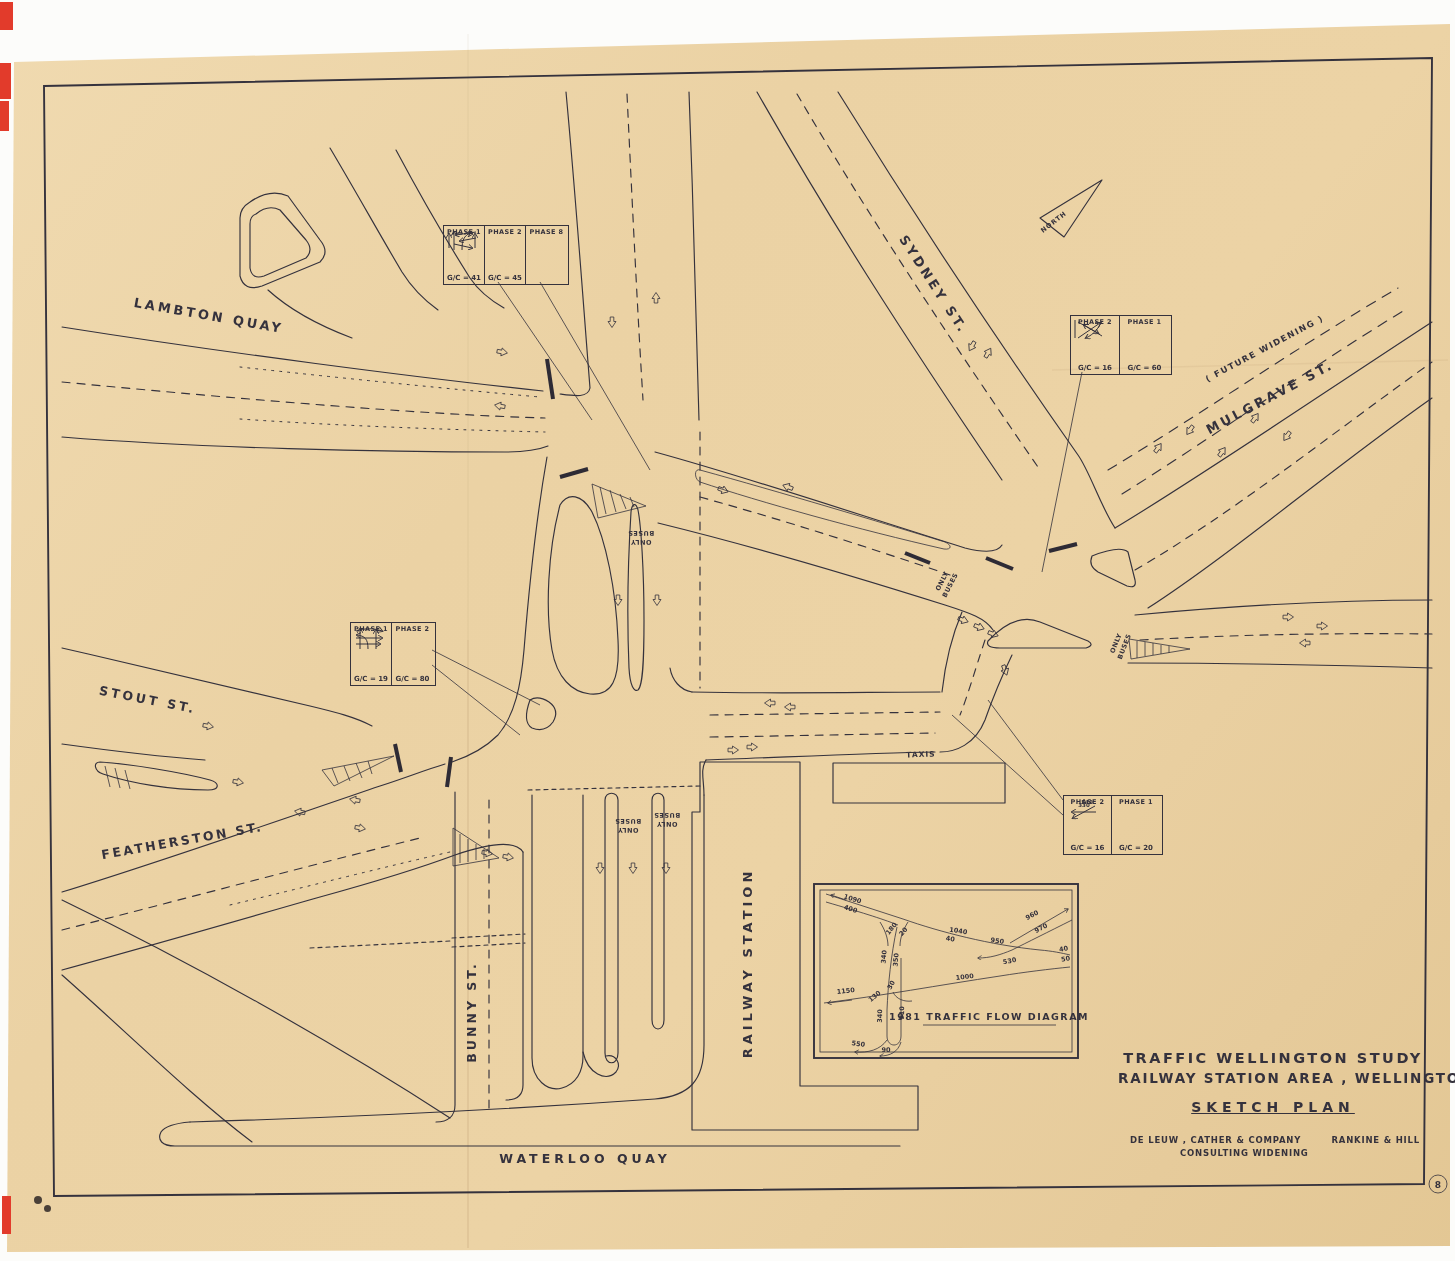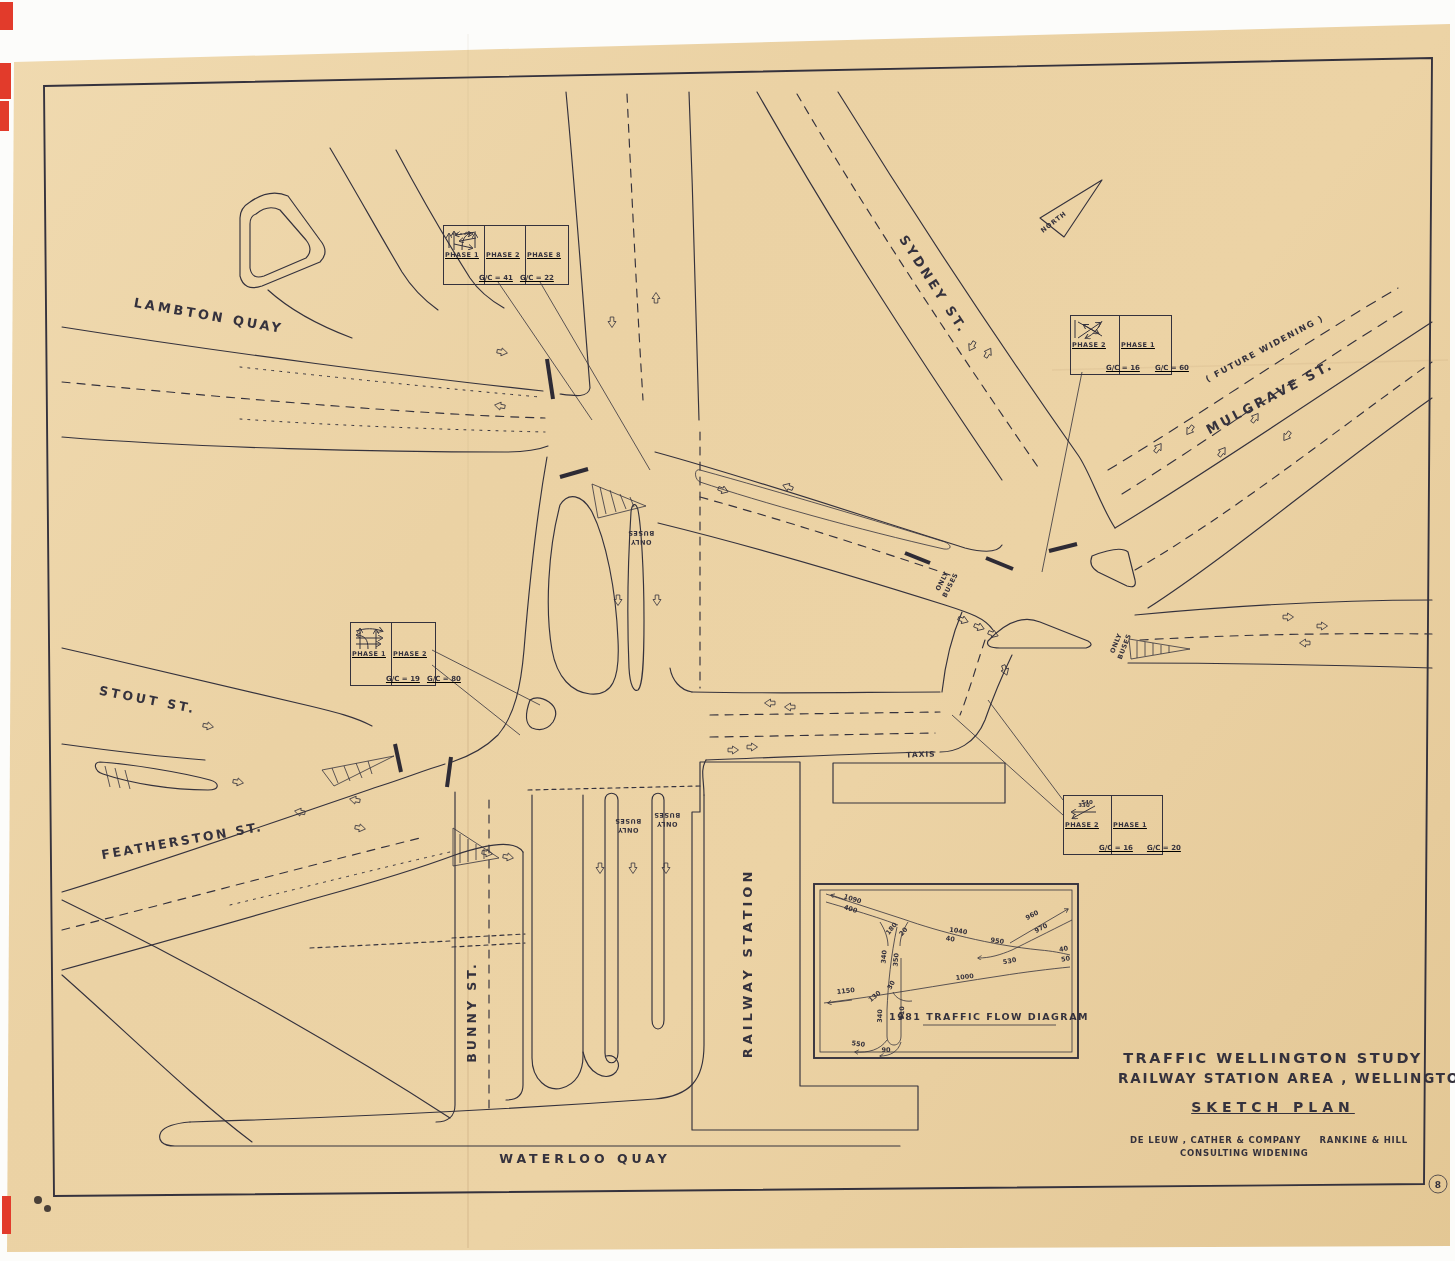--- a/index.html
+++ b/index.html
@@ -18,34 +18,34 @@
   .thin{stroke:#35323d;stroke-width:.8;fill:none;}
   .cd{stroke-dasharray:8 7;}
   .dt{stroke-dasharray:2 6;stroke-width:1;}
   .dw{stroke-dasharray:10 8;}
   .cw{stroke-dasharray:4 4;}
   .bar{stroke:#2e2b35;stroke-width:4;fill:none;stroke-linecap:butt;}
   .fold{stroke:#8a6b42;fill:none;stroke-width:1.4;}
   .txt{fill:#35323d;font-family:"DejaVu Sans",sans-serif;font-weight:bold;}
   
   .pbox{position:absolute;border:1.7px solid var(--ink);display:flex;}
-  .pcell{border-right:1.4px solid var(--ink);display:flex;flex-direction:row;
-         align-items:center;padding:2px 1px 2px 1px;box-sizing:border-box;text-decoration:underline;}
+  .pcell{border-right:1.4px solid var(--ink);display:flex;flex-direction:column;
+         align-items:center;padding:2px 1px 2px 1px;box-sizing:border-box;}
   .pcell:last-child{border-right:none;}
   .plabel{font:bold 6.5px "DejaVu Sans",sans-serif;letter-spacing:.4px;color:var(--ink);white-space:nowrap;}
   .pratio{font:bold 7px "DejaVu Sans",sans-serif;color:var(--ink);margin-top:auto;white-space:nowrap;}
   .pa{stroke:#35323d;stroke-width:1;fill:none;}
   
   .tblock{position:absolute;left:1118px;top:1050px;width:310px;color:var(--ink);}
   .t1{font:bold 14.5px "DejaVu Sans",sans-serif;letter-spacing:2.5px;text-align:center;white-space:nowrap;}
   .t2{font:bold 13.5px "DejaVu Sans",sans-serif;letter-spacing:1.8px;text-align:center;margin-top:4px;white-space:nowrap;}
   .t3{font:bold 14px "DejaVu Sans",sans-serif;letter-spacing:5px;text-align:center;margin-top:13px;white-space:nowrap;text-decoration:underline;}
   .firms{position:relative;margin-top:20px;height:26px;font:bold 8.5px "DejaVu Sans",sans-serif;letter-spacing:.8px;}
   .firm1{position:absolute;left:12px;top:0;}
-  .firm2{position:absolute;right:20px;top:0;margin-left:17px;}
+  .firm2{position:absolute;right:8px;top:0;margin-left:17px;}
   .firm3{position:absolute;left:62px;top:13px;}
 </style>
 </head>
 <body>
 
 <div class="paper"></div>
 
 <div class="redmark" style="left:0;top:2px;width:13px;height:28px"></div>
 <div class="redmark" style="left:0;top:63px;width:11px;height:36px"></div>
 <div class="redmark" style="left:0;top:101px;width:9px;height:30px"></div>
@@ -346,21 +346,21 @@
     <div class="plabel">PHASE 2</div>
     <svg width="36" height="26" viewBox="0 0 36 26" xmlns="http://www.w3.org/2000/svg">
       <defs>
           <marker id="mA2" markerWidth="6" markerHeight="6" refX="4" refY="3" orient="auto">
             <path d="M0,0 L5,3 L0,6" fill="none" stroke="#35323d" stroke-width="0.9"></path>
           </marker>
         </defs>
       <path class="pa" d="M10,24 L10,6" marker-end="url(#mA2)"></path>
       <path class="pa" d="M18,24 C18,14 20,10 26,7" marker-end="url(#mA2)"></path>
     </svg>
-    <div class="pratio">G/C = 22</div>
+    <div class="pratio">G/C = 45</div>
   </div>
   <div class="pcell" style="width:41px">
     <div class="plabel">PHASE 8</div>
     <svg width="36" height="26" viewBox="0 0 36 26" xmlns="http://www.w3.org/2000/svg">
       <defs>
           <marker id="mA3" markerWidth="6" markerHeight="6" refX="4" refY="3" orient="auto">
             <path d="M0,0 L5,3 L0,6" fill="none" stroke="#35323d" stroke-width="0.9"></path>
           </marker>
         </defs>
       <path class="pa" d="M8,8 L28,8" stroke-dasharray="2 2" marker-end="url(#mA3)"></path>

